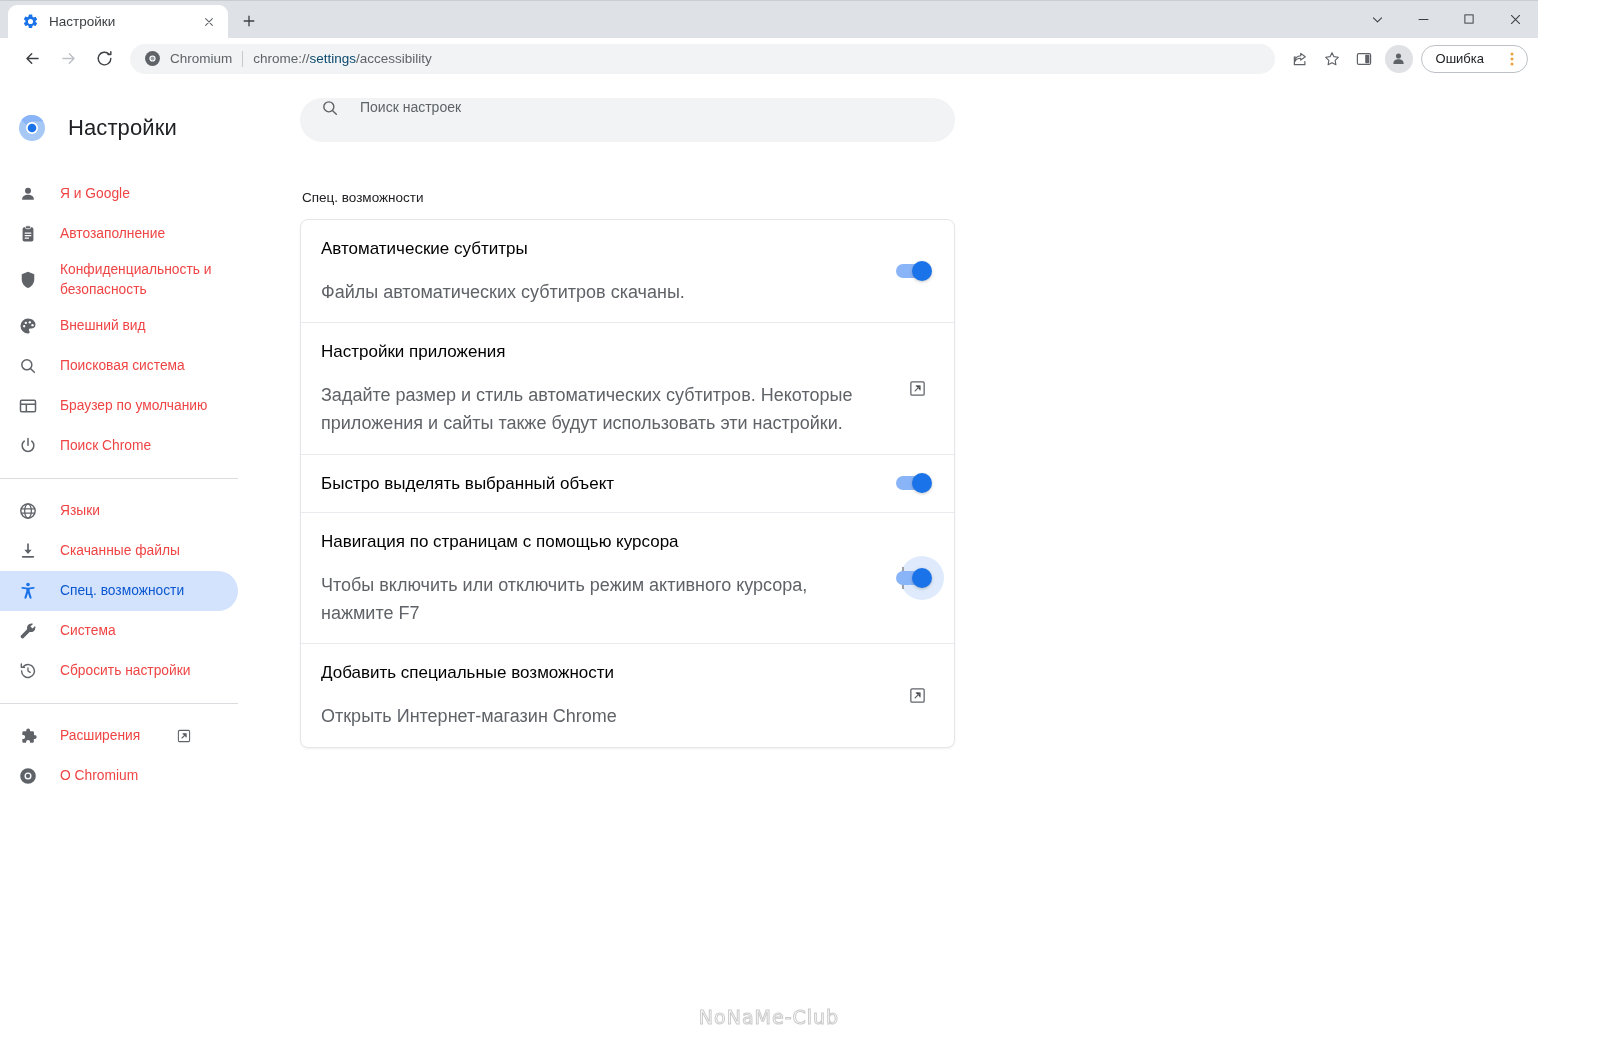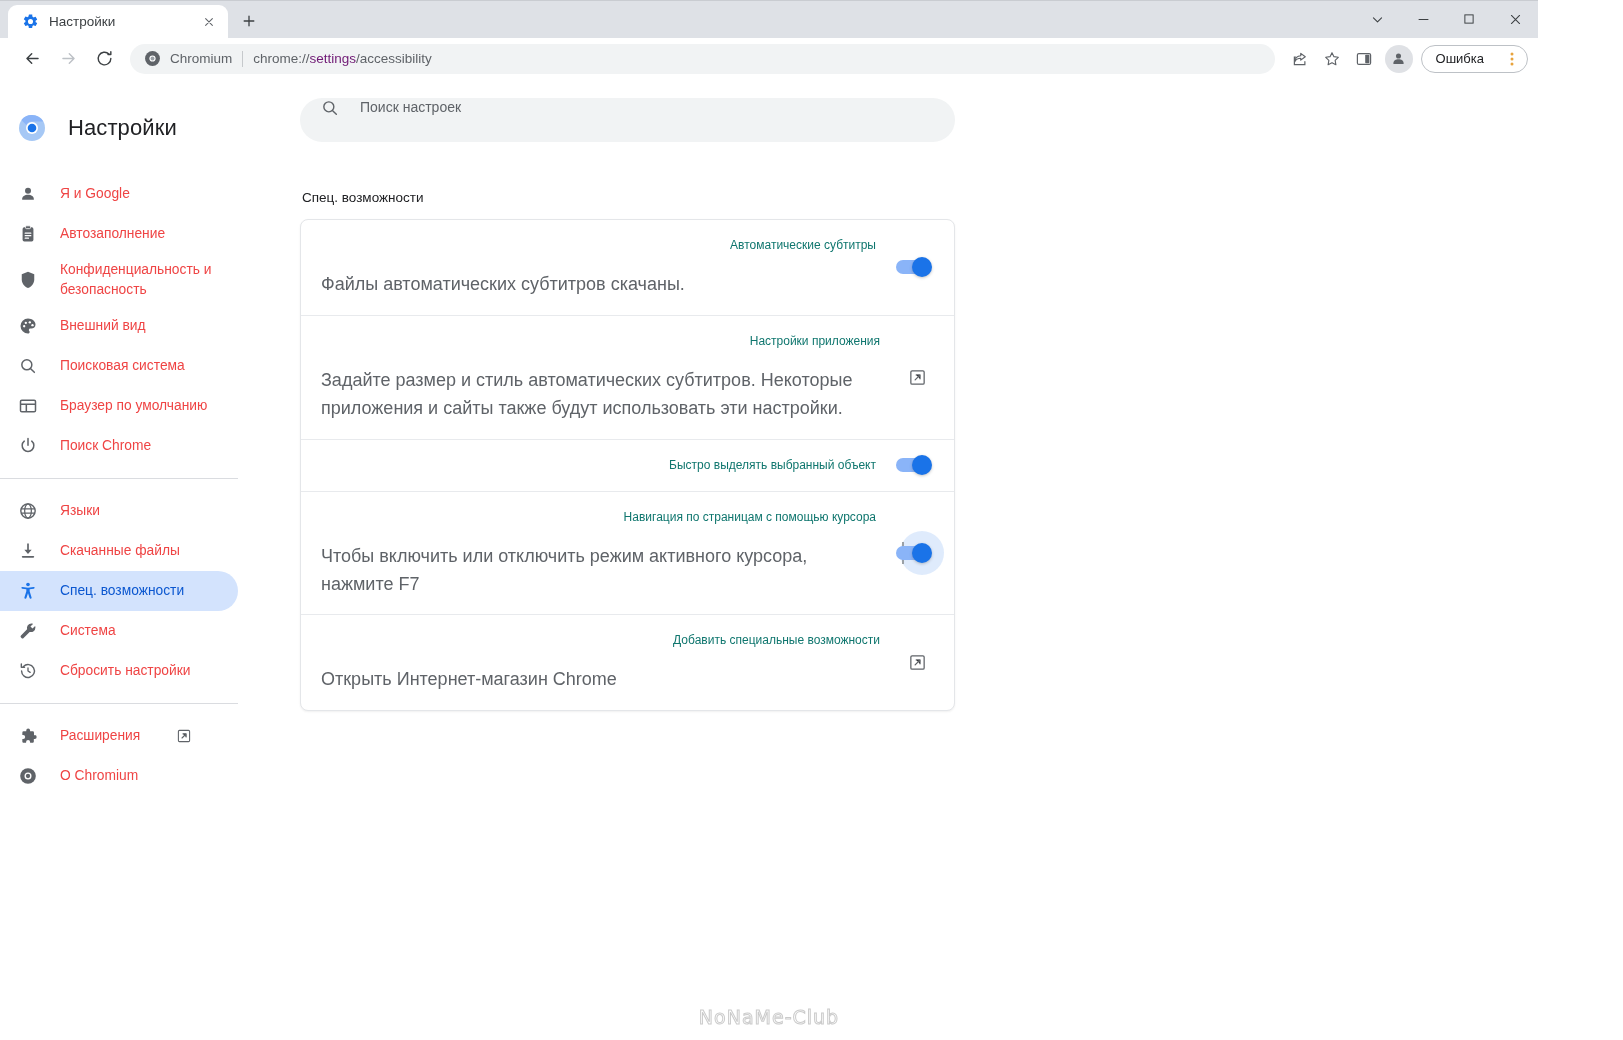--- a/index.html
+++ b/index.html
@@ -84,21 +84,21 @@
   .omni-chrome-icon { width: 17px; height: 17px; flex: 0 0 auto; margin-right: 9px; }
   .omni-label { font-size: 13.5px; color: #5f6368; white-space: nowrap; }
   .omni-sep {
     width: 1px; height: 16px; background: #c6c9cc;
     margin: 0 10px; flex: 0 0 auto;
   }
   .omni-url {
     font-size: 13.5px; color: #5f6368;
     white-space: nowrap; overflow: hidden; text-overflow: ellipsis;
   }
-  .omni-url b { color: #701a75; font-weight: 400; }
+  .omni-url b { color: #0c4a6e; font-weight: 400; }
   .tb-icon {
     width: 30px; height: 30px; flex: 0 0 auto;
     display: flex; align-items: center; justify-content: center;
     border-radius: 50%; margin-left: 2px;
   }
   .avatar-btn {
     width: 28px; height: 28px; border-radius: 50%;
     background: #dfe1e5;
     display: flex; align-items: center; justify-content: center;
     margin: 0 8px 0 6px; flex: 0 0 auto;
@@ -169,21 +169,21 @@
     overflow: hidden;
   }
   .row {
     display: flex; align-items: center;
     padding: 16px 20px;
     border-bottom: 1px solid #e8eaed;
     min-height: 52px;
   }
   .row:last-child { border-bottom: 0; }
   .row-text { flex: 1 1 auto; min-width: 0; padding-right: 20px; }
-  .row-title { font-size: 12px; color: #0f766e; line-height: 1.5; text-align: right; }
+  .row-title { font-size: 17px; color: #000000; line-height: 1.5; }
   .row-sub { font-size: 18px; color: #5f6368; line-height: 1.55; margin-top: 17px; }
 
   
   .toggle {
     position: relative; width: 34px; height: 14px;
     flex: 0 0 auto; margin-right: 4px;
   }
   .toggle .track {
     position: absolute; left: 0; top: 0;
     width: 34px; height: 14px; border-radius: 7px;

